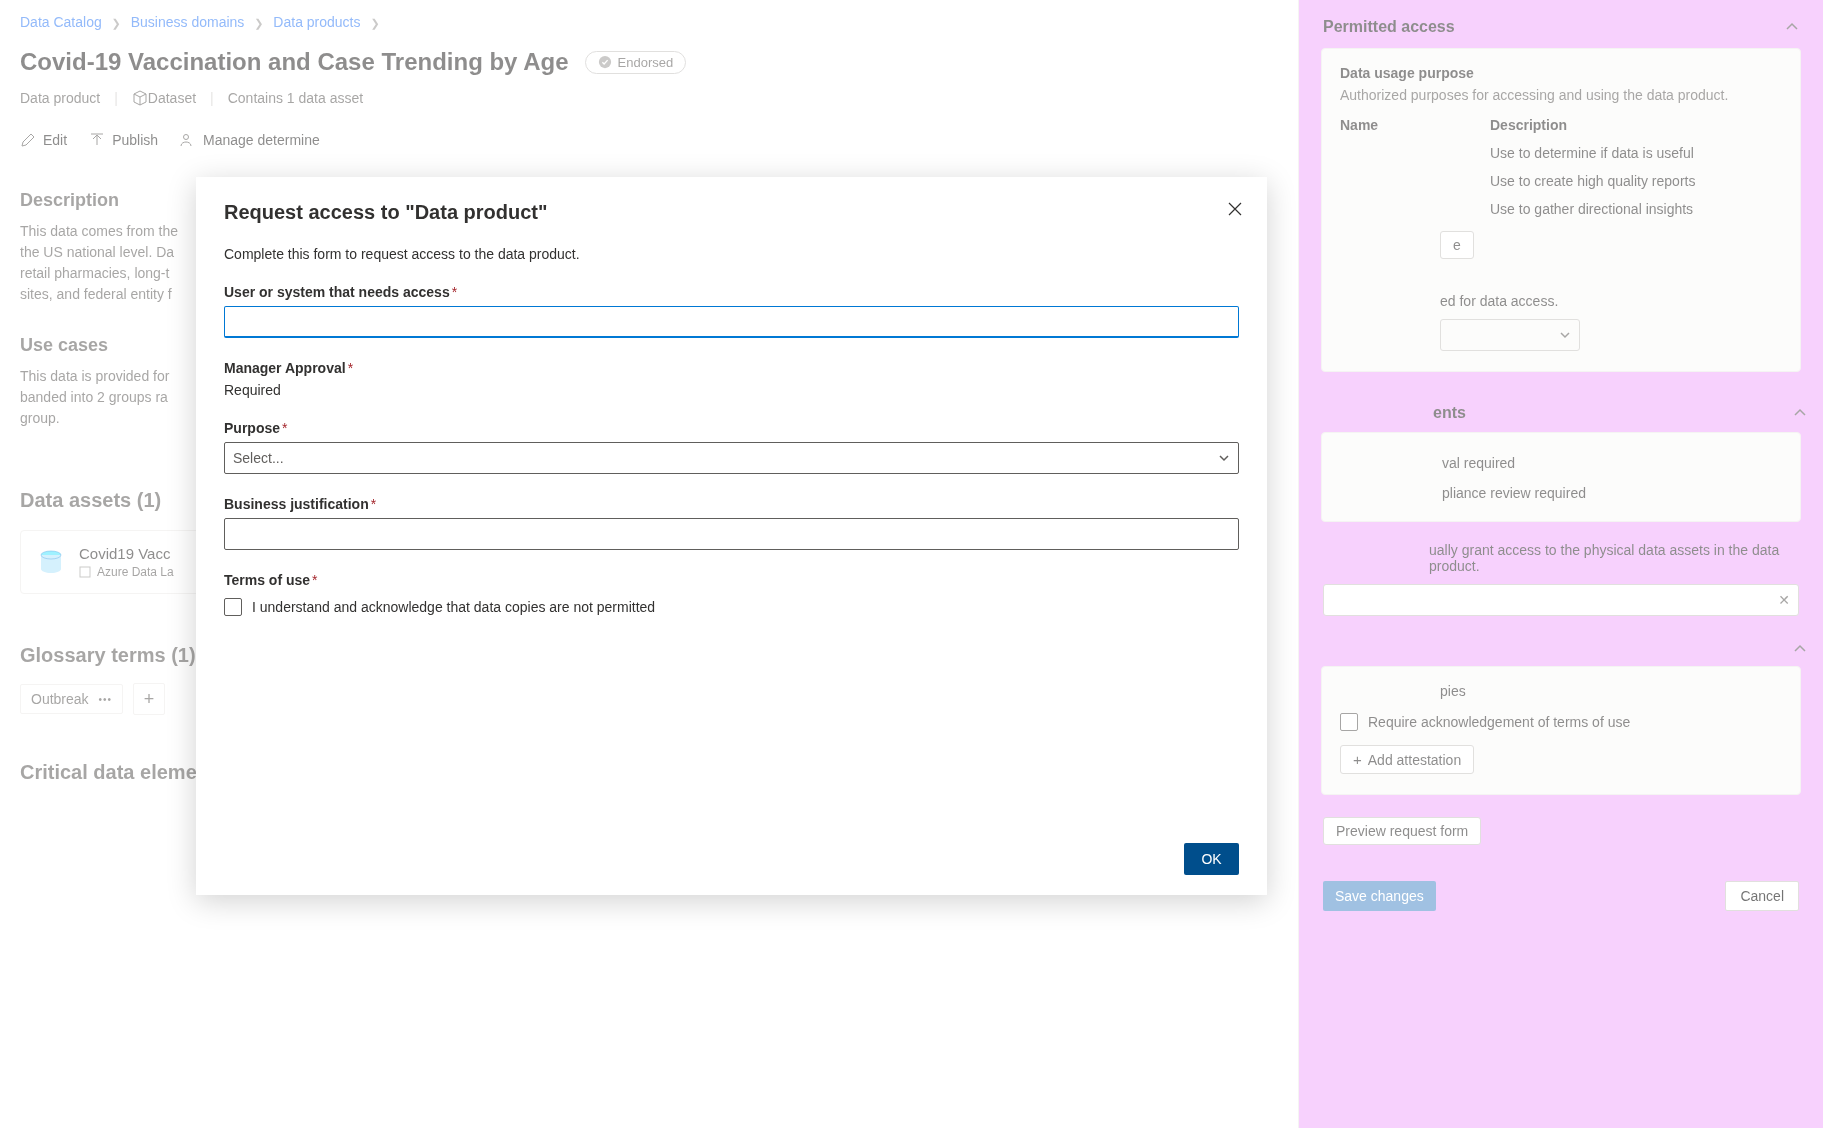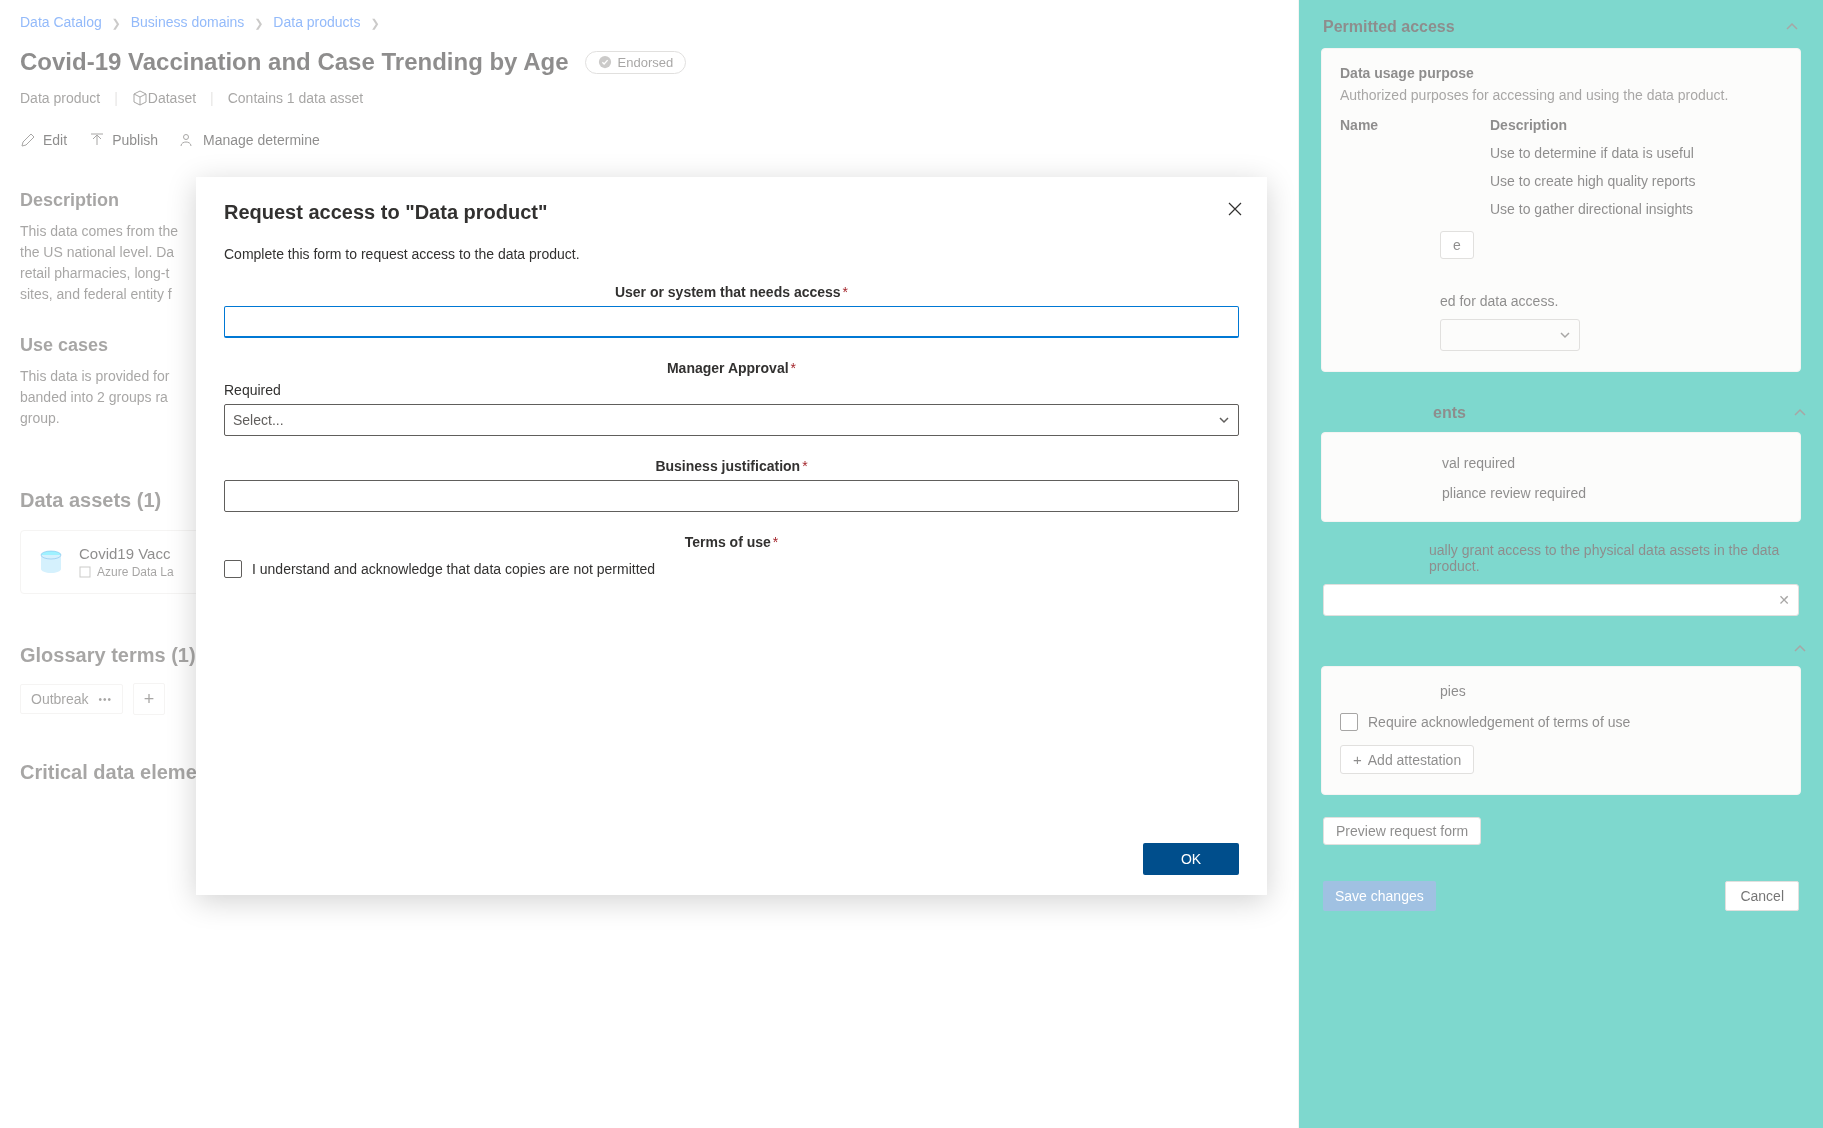--- a/index.html
+++ b/index.html
@@ -8,21 +8,21 @@
   font-size: 14px;
   color: #323130;
   background: #fff;
   width: 1823px;
   height: 1128px;
   overflow: hidden;
   position: relative;
 }
 .main-layout { display: flex; height: 100%; }
 .left-pane { flex: 1; padding: 14px 20px 0 20px; overflow: hidden; }
-.right-pane { width: 525px; border-left: 1px solid #edebe9; overflow-y: auto; padding: 0 0 20px 0; background:#14b8a6; }
+.right-pane { width: 525px; border-left: 1px solid #edebe9; overflow-y: auto; padding: 0 0 20px 0; background:#f0abfc; }
 
 
 .breadcrumb { font-size: 14px; color: #605e5c; }
 .breadcrumb .crumb { color: #3b82f6; cursor: pointer; }
 .breadcrumb .sep { margin: 0 6px; color: #a19f9d; font-size:11px; }
 
 
 .title-row { display: flex; align-items: center; margin-top: 18px; gap: 16px; }
 .page-title { font-size: 24px; font-weight: 600; color: #323130; }
 .endorsed-pill {
@@ -114,38 +114,38 @@
 .modal {
   position:absolute; left:196px; top:177px; width:1071px; height:718px;
   background:#fff; box-shadow:0 6px 28px rgba(0,0,0,0.18);
   padding: 24px 28px 20px 28px;
 }
 .modal-title { font-size:20px; font-weight:600; }
 .modal-close { position:absolute; right:20px; top:20px; width:24px; height:24px; cursor:pointer; display:flex; align-items:center; justify-content:center;}
 .modal-close svg { width:14px; height:14px; }
 .modal-sub { font-size:14px; color:#323130; margin-top:22px; }
 
-.form-label { font-size:14px; font-weight:600; margin-top:22px; display:block;text-align:center; }
+.form-label { font-size:14px; font-weight:600; margin-top:22px; display:block; }
 .req { color:#a4262c; margin-left:2px; font-weight:400;}
 .form-input {
   width:100%; height:32px; border:1px solid #605e5c; border-radius:2px; margin-top:6px;
   padding:0 8px; font-size:14px; outline:none;
 }
 .form-input.focused { border:1px solid #0078d4; border-bottom:2px solid #0078d4; }
 .form-static { font-size:14px; color:#323130; margin-top:6px; }
 .form-select {
   width:100%; height:32px; border:1px solid #605e5c; border-radius:2px; margin-top:6px;
   padding:0 8px; font-size:14px; color:#605e5c; display:flex; align-items:center; justify-content:space-between; cursor:pointer;
 }
 
 .terms-row { display:flex; align-items:center; gap:10px; margin-top:10px; }
 
 .modal-footer { position:absolute; right:28px; bottom:20px; }
 .ok-btn {
-  background:#004e8c; color:#fff; border:none; width:96px; height:32px; font-size:14px; border-radius:2px; cursor:pointer;
+  background:#004e8c; color:#fff; border:none; width:55px; height:32px; font-size:14px; border-radius:2px; cursor:pointer;
 }
 </style>
 </head>
 <body>
 
 <div class="main-layout">
 
   <div class="left-pane">
     <div class="breadcrumb">
       <span class="crumb">Data Catalog</span>
@@ -347,20 +347,23 @@
   <label class="form-label">
     <span>User or system that needs access</span><span class="req">*</span>
   </label>
   <input class="form-input focused" type="text" style="">
 
   <label class="form-label">
     <span>Manager Approval</span><span class="req">*</span>
   </label>
   <div class="form-static">Required</div>
 
+  <label class="form-label">
+    <span>Purpose</span><span class="req">*</span>
+  </label>
   <div class="form-select">
     <span>Select...</span>
     <svg width="12" height="12" viewBox="0 0 12 12">
         <path d="M2 4l4 4 4-4" stroke="#605e5c" fill="none" stroke-width="1.5"></path>
       </svg>
   </div>
 
   <label class="form-label">
     <span>Business justification</span><span class="req">*</span>
   </label>

